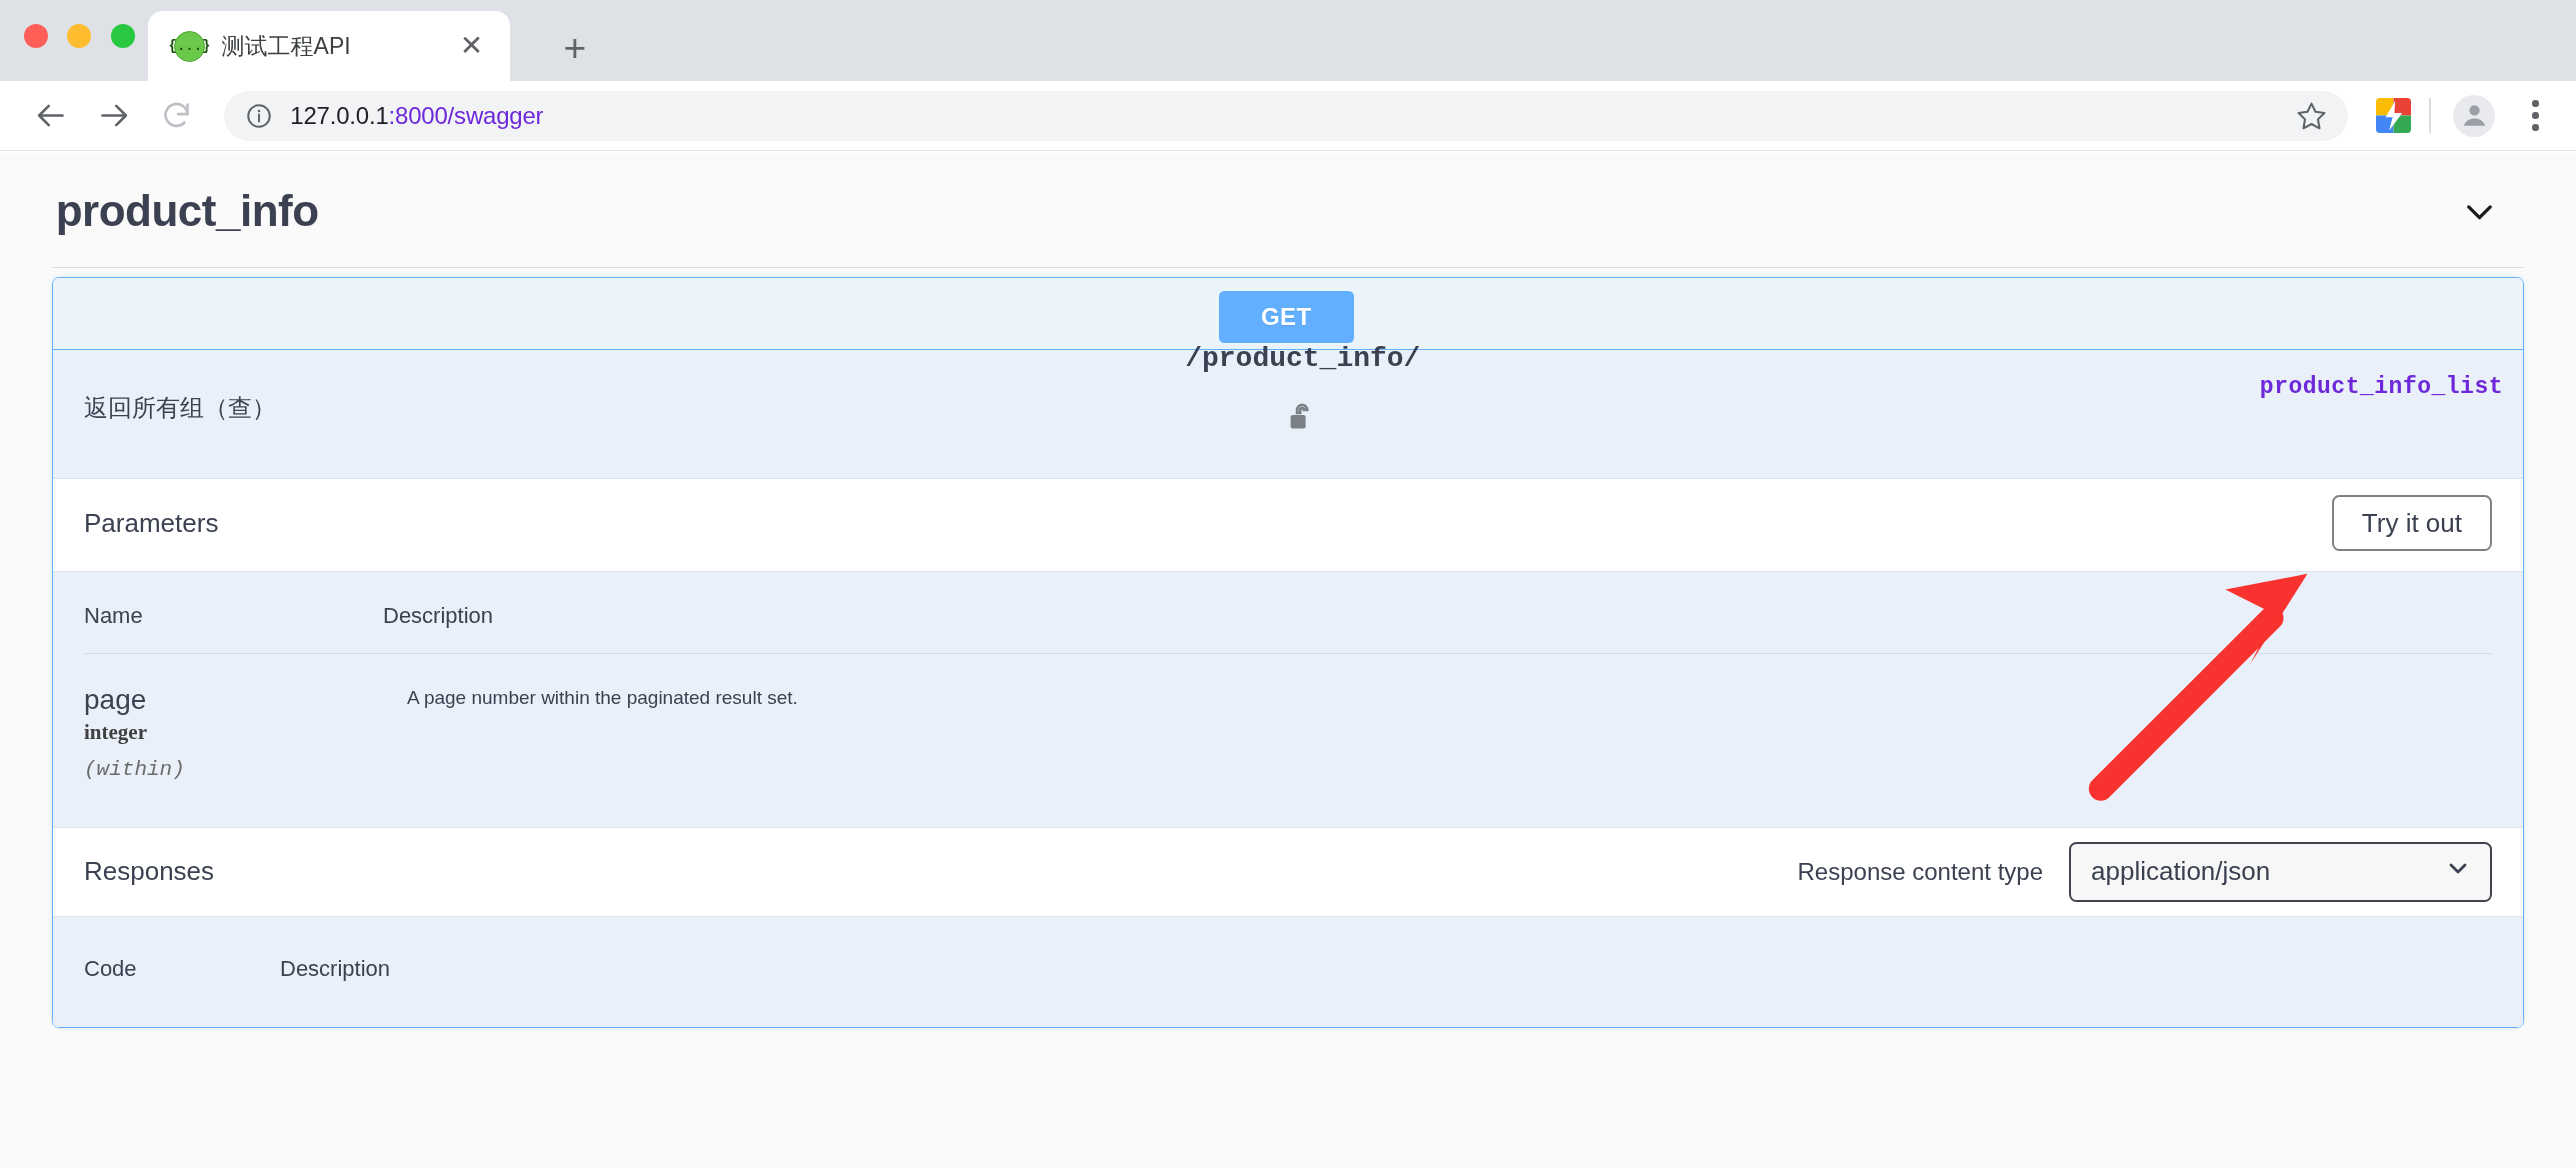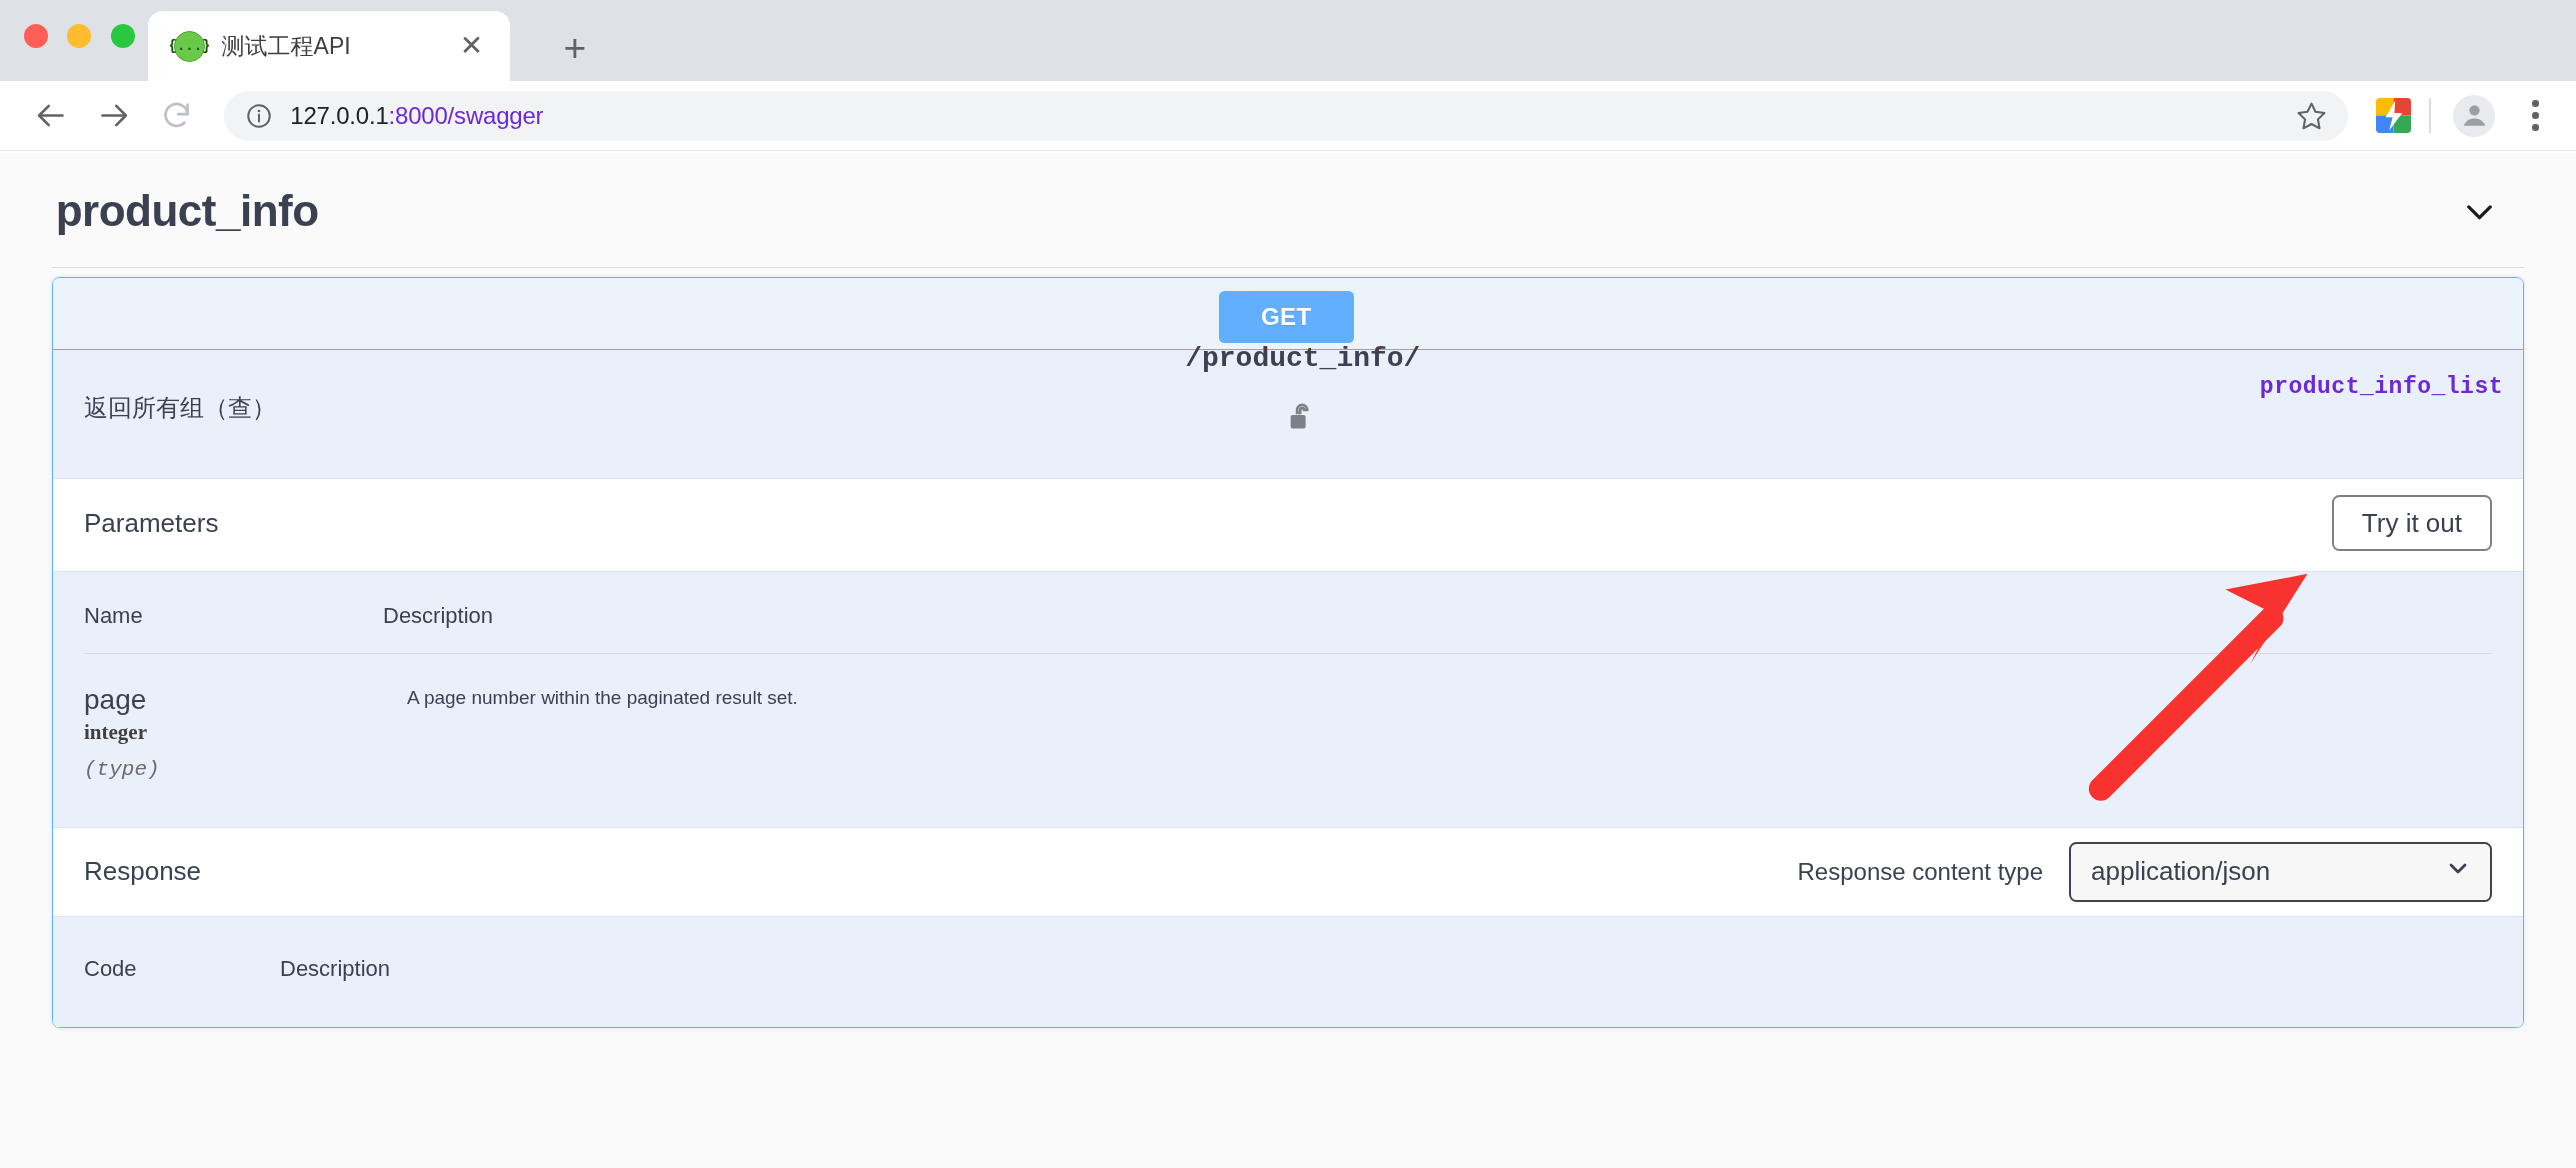--- a/index.html
+++ b/index.html
@@ -460,30 +460,30 @@
 
           <div class="params-table">
             <div class="tr head">
               <div class="col-name th">Name</div>
               <div class="col-desc th">Description</div>
             </div>
             <div class="tr row">
               <div class="col-name">
                 <div class="param-name">page</div>
                 <div class="param-type">integer</div>
-                <div class="param-in">(type)</div>
+                <div class="param-in">(within)</div>
               </div>
               <div class="col-desc">
                 <div class="param-desc">A page number within the paginated result set.</div>
               </div>
             </div>
           </div>
 
           <div class="resp-head">
-            <div class="section-title">Response</div>
+            <div class="section-title">Responses</div>
             <div class="ct-wrap">
               <span class="ct-label">Response content type</span>
               <div class="ct-select">
                 <span>application/json</span>
                 <span>
                   <svg width="28" height="28" viewBox="0 0 24 24" fill="none" stroke="#3b4151" stroke-width="2.4" stroke-linecap="round" stroke-linejoin="round">
                       <polyline points="6,9.5 12,15.5 18,9.5"></polyline>
                     </svg>
                 </span>
               </div>

